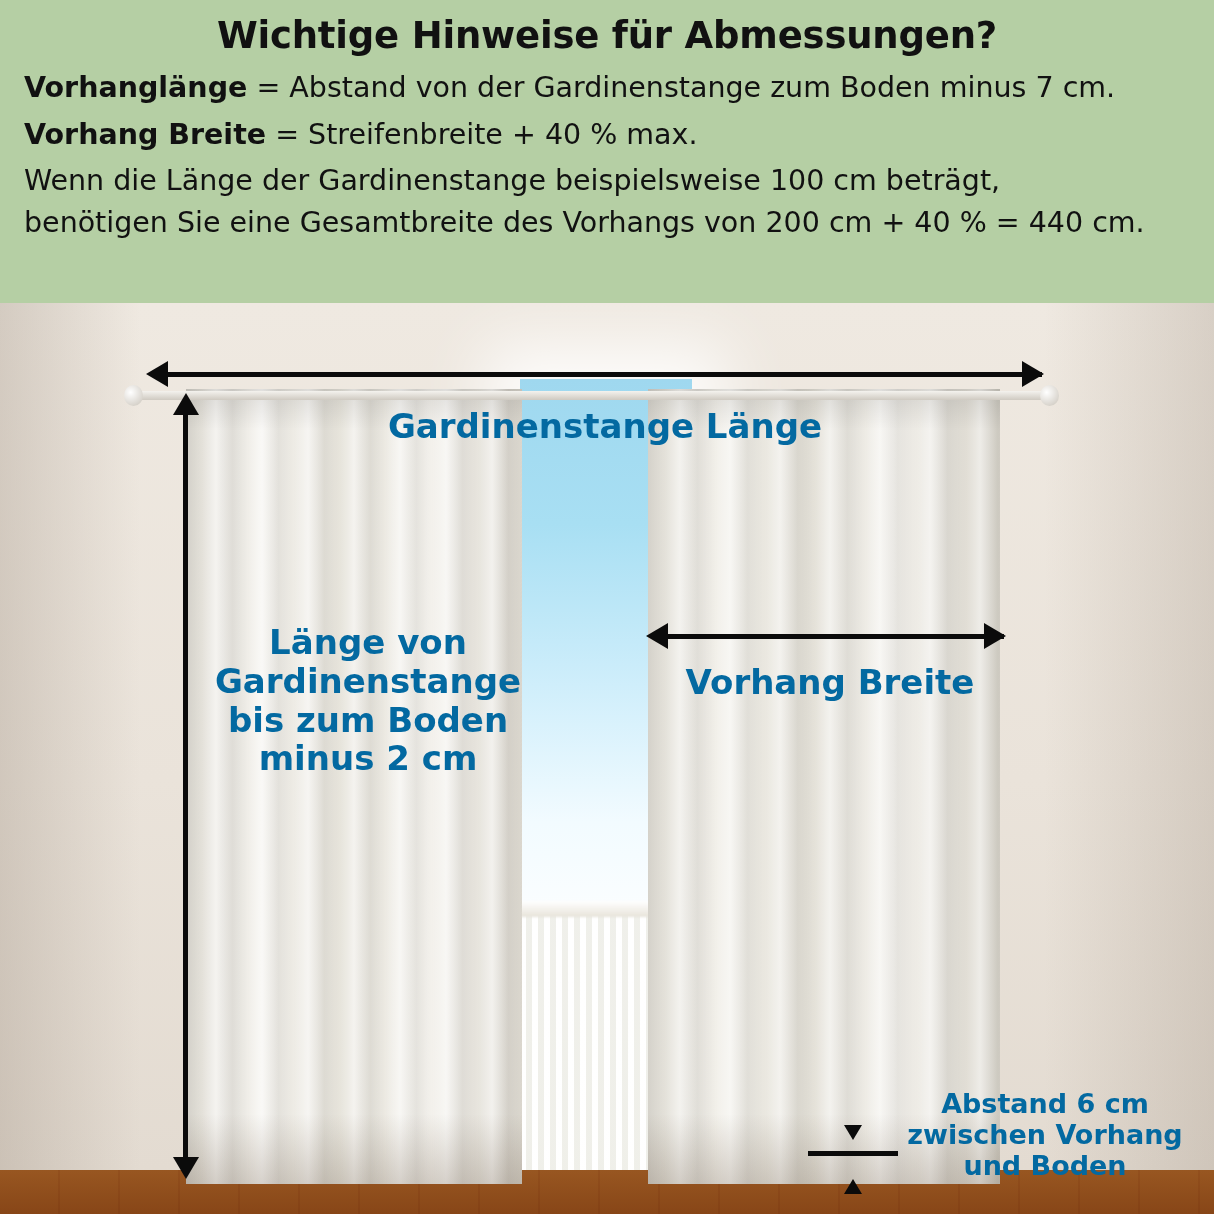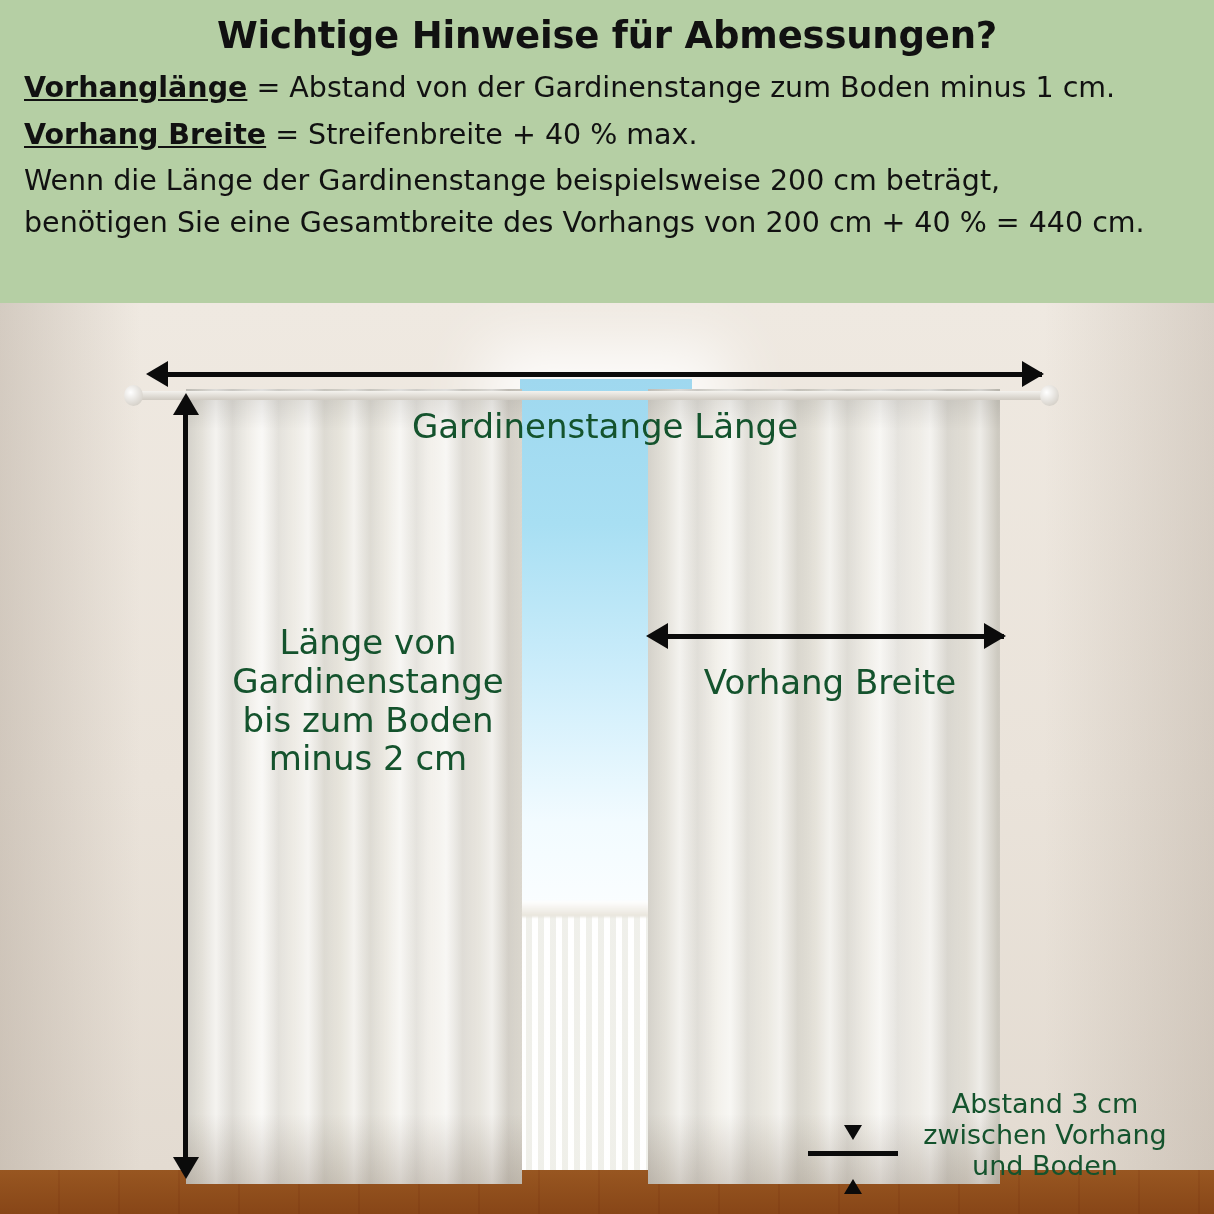--- a/index.html
+++ b/index.html
@@ -40,21 +40,20 @@
   }
   .info-line {
     font-size: 28.5px;
     color: #111111;
     line-height: 1.42;
     margin: 0 0 6px 4px;
     white-space: nowrap;
   }
   .info-line b {
     font-weight: bold;
-    text-decoration: underline;
   }
   .info-para {
     font-size: 28.5px;
     color: #111111;
     line-height: 1.42;
     margin: 0 0 1px 4px;
     white-space: nowrap;
   }
 
   
@@ -226,25 +225,26 @@
     border-right: 9px solid transparent;
     border-bottom: 15px solid #0b0b0b;
   }
   .arrow-down-small {
     border-left: 9px solid transparent;
     border-right: 9px solid transparent;
     border-top: 15px solid #0b0b0b;
   }
   .anno-label {
     position: absolute;
-    color: #14532d;
+    color: #0369a1;
     font-size: 33px;
     line-height: 1.14;
     text-align: center;
     white-space: pre;
+    font-weight: bold;
   }
   #label-rod-length {
     left: 330px; top: 104px;
     width: 550px;
     font-size: 34px;
   }
   #label-length-floor {
     left: 188px; top: 320px;
     width: 360px;
     font-size: 34px;
@@ -269,28 +269,28 @@
 </style>
 </head>
 <body>
 
 <div id="page">
 
   <div id="info-panel">
     <div id="info-title">Wichtige Hinweise für Abmessungen?</div>
 
     <div class="info-line">
-      <b>Vorhanglänge</b><span> = Abstand von der Gardinenstange zum Boden minus 1 cm.</span>
+      <b>Vorhanglänge</b><span> = Abstand von der Gardinenstange zum Boden minus 7 cm.</span>
     </div>
 
     <div class="info-line">
       <b>Vorhang Breite</b><span> = Streifenbreite + 40 % max.</span>
     </div>
 
-    <div class="info-para">Wenn die Länge der Gardinenstange beispielsweise 200 cm beträgt,</div>
+    <div class="info-para">Wenn die Länge der Gardinenstange beispielsweise 100 cm beträgt,</div>
     <div class="info-para">benötigen Sie eine Gesamtbreite des Vorhangs von 200 cm + 40 % = 440 cm.</div>
   </div>
 
   <div id="scene">
 
     <div id="wall"></div>
     <div id="wall-left-shade"></div>
     <div id="wall-right-shade"></div>
 
     <div id="window-frame"></div>
@@ -327,18 +327,18 @@
 minus 2 cm</div>
 
     <div class="hline" style="left:668px; top:331px; width:336px;"></div>
     <div class="arrow arrow-left" style="left:646px; top:320px;"></div>
     <div class="arrow arrow-right" style="left:984px; top:320px;"></div>
     <div class="anno-label" id="label-curtain-width">Vorhang Breite</div>
 
     <div class="arrow arrow-down-small" style="left:844px; top:822px;"></div>
     <div id="gap-line"></div>
     <div class="arrow arrow-up-small" style="left:844px; top:876px;"></div>
-    <div class="anno-label" id="label-gap">Abstand 3 cm
+    <div class="anno-label" id="label-gap">Abstand 6 cm
 zwischen Vorhang
 und Boden</div>
 
   </div>
 </div>
 
 </body></html>

